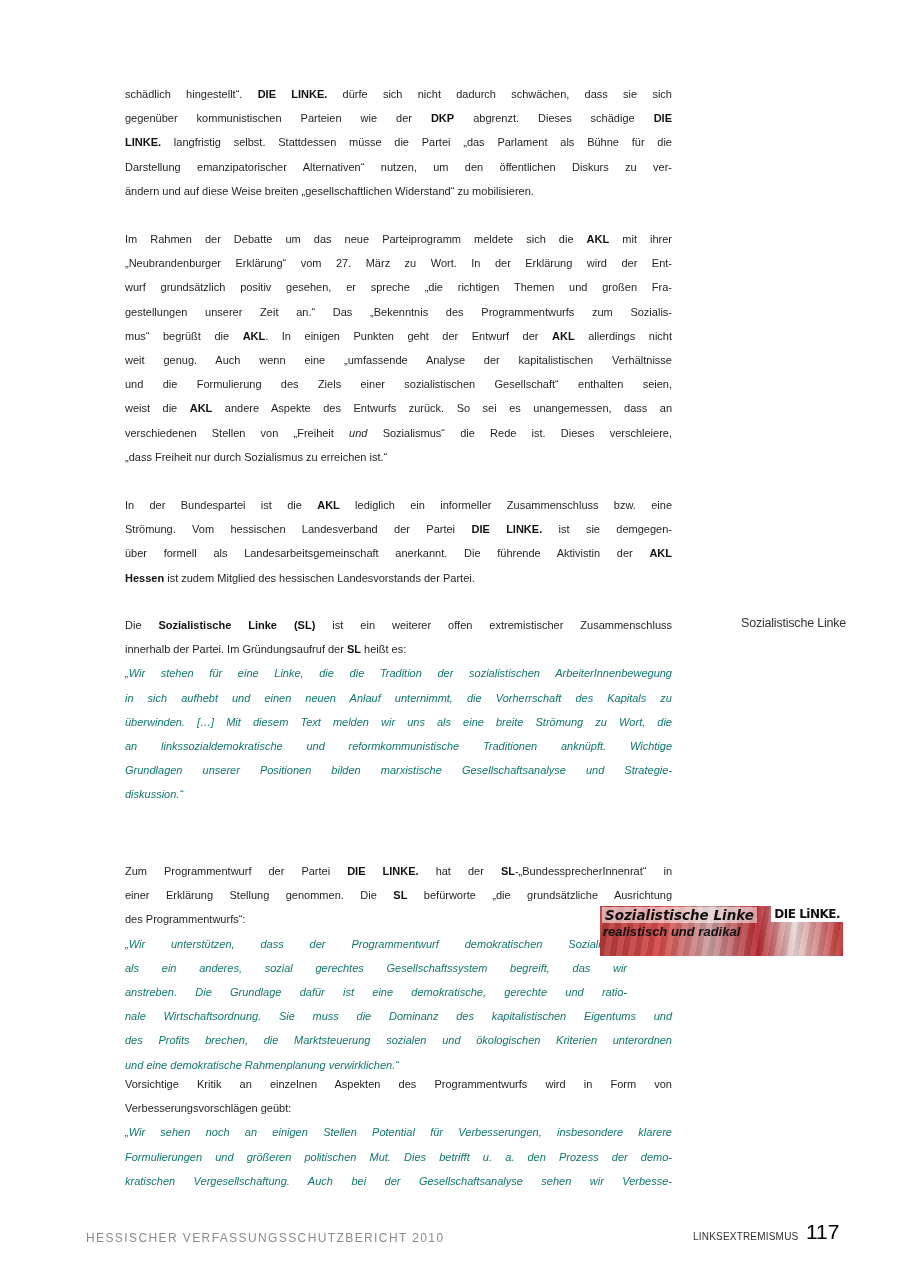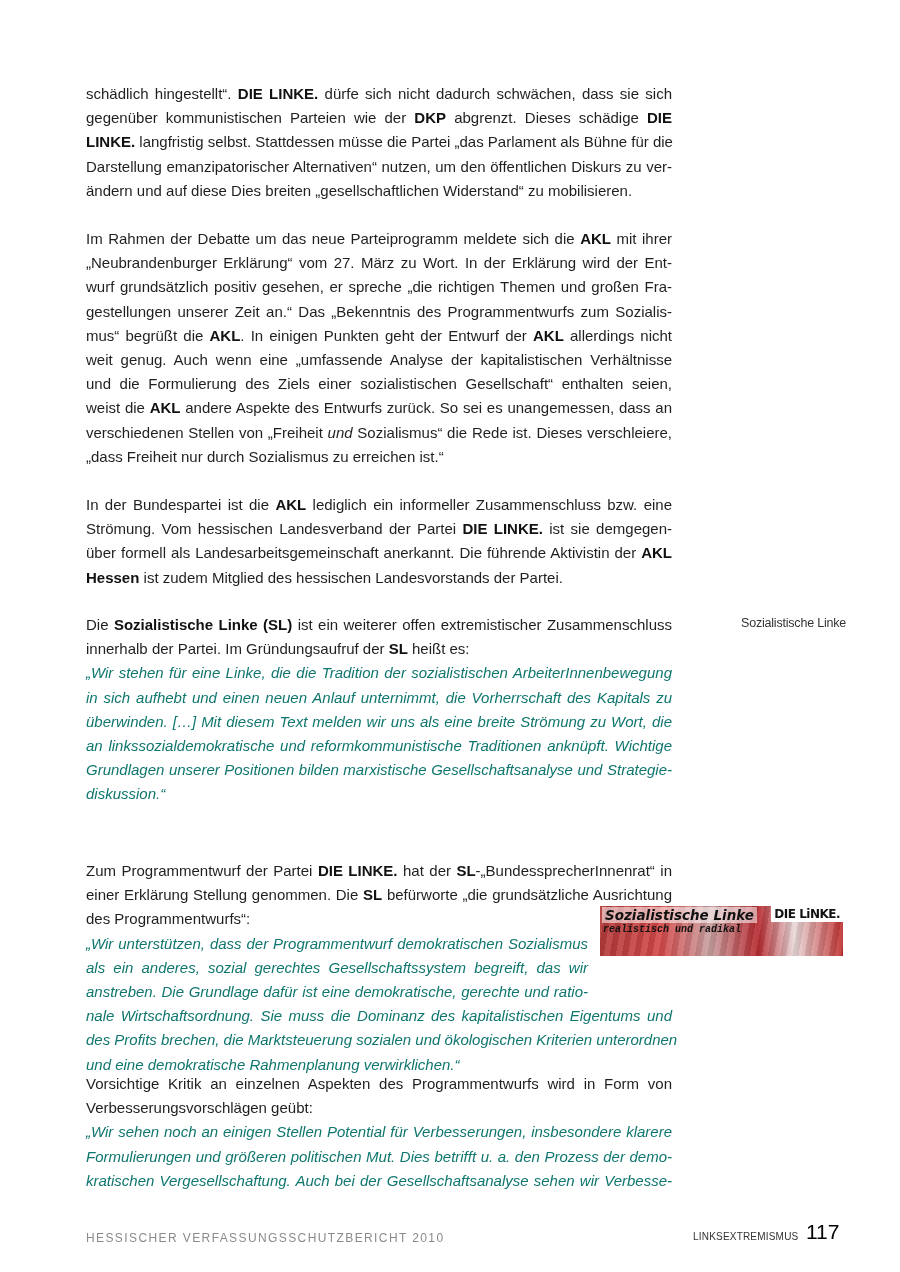--- a/index.html
+++ b/index.html
@@ -1,49 +1,49 @@
 <!DOCTYPE html>
 <html><head>
   <meta charset="utf-8">
   <style>
     html, body { margin: 0; padding: 0; background: #ffffff; }
     body { width: 900px; height: 1272px; position: relative; overflow: hidden;
       font-family: "Liberation Sans", "DejaVu Sans", sans-serif; color: #1f1f1f; }
     .col { position: absolute; left: 86px; width: 586px; }
-    .line { display: block; height: 24.2px; line-height: 24.2px; font-size: 15px;
-      white-space: nowrap; text-align: justify; text-align-last: justify; }
+    .line { display: block; height: 24.2px; line-height: 24.2px; font-size: 11px;
+      white-space: nowrap; text-align: justify; text-align-last: justify; margin-left: 39px; }
     .line.last { text-align-last: left; }
     .q { color: #0f766e; font-style: italic; }
     b { font-weight: bold; color: #111; }
     .margin-note { position: absolute; left: 741px; top: 616px; font-size: 12.5px; color: #333;
       font-family: "Liberation Sans", sans-serif; letter-spacing: -0.2px; }
     .banner { position: absolute; left: 600px; top: 906px; width: 243px; height: 50px;
       background: linear-gradient(90deg, #b43b3b 0%, #d44a4a 25%, #c9a0a0 45%, #b52a30 65%, #e8d8d8 80%, #c03030 100%);
       overflow: hidden; }
     .banner .shade { position:absolute; left:0; top:0; right:0; bottom:0;
       background: repeating-linear-gradient(100deg, rgba(255,255,255,0.08) 0 6px, rgba(0,0,0,0.08) 6px 12px); }
     .banner .t1 { position:absolute; left:2px; top:1px; font-size:13.5px; font-weight:bold; font-style:italic;
       color:#111; background: rgba(255,255,255,0.55); padding:0 3px; font-family:"DejaVu Sans", sans-serif; }
-    .banner .t2 { position:absolute; left:3px; top:18px; font-size:10px; font-weight:bold; font-style:italic; color:#111;
-      font-family:Liberation Mono, monospace; }
+    .banner .t2 { position:absolute; left:3px; top:18px; font-size:13px; font-weight:bold; font-style:italic; color:#111;
+      font-family:Liberation Sans, sans-serif; }
     .banner .logo { position:absolute; right:0; top:0; background:#fff; color:#111; font-weight:bold;
       font-size:12px; padding:1px 3px; font-family:"DejaVu Sans", sans-serif; letter-spacing:-0.5px; }
     .footer-left { position: absolute; left: 86px; top: 1231px; font-size: 12px; letter-spacing: 1.4px; color: #8a8a8a; }
     .footer-right { position: absolute; left: 693px; top: 1231px; font-size: 10px; color: #333; letter-spacing: 0.2px; text-align: right; }
     .page-num { position: absolute; left: 806px; top: 1220px; font-size: 21px; color: #000000; font-weight: 300; }
   </style>
 </head>
 <body>
 
 <div class="col" style="top:82px;">
   <span class="line">schädlich hingestellt“. <b>DIE LINKE.</b> dürfe sich nicht dadurch schwächen, dass sie sich</span>
   <span class="line">gegenüber kommunistischen Parteien wie der <b>DKP</b> abgrenzt. Dieses schädige <b>DIE</b></span>
   <span class="line"><b>LINKE.</b> langfristig selbst. Stattdessen müsse die Partei „das Parlament als Bühne für die</span>
   <span class="line">Darstellung emanzipatorischer Alternativen“ nutzen, um den öffentlichen Diskurs zu ver-</span>
-  <span class="line last">ändern und auf diese Dies breiten „gesellschaftlichen Widerstand“ zu mobilisieren.</span>
+  <span class="line last">ändern und auf diese Weise breiten „gesellschaftlichen Widerstand“ zu mobilisieren.</span>
 </div>
 
 <div class="col" style="top:227px;">
   <span class="line">Im Rahmen der Debatte um das neue Parteiprogramm meldete sich die <b>AKL</b> mit ihrer</span>
   <span class="line">„Neubrandenburger Erklärung“ vom 27. März zu Wort. In der Erklärung wird der Ent-</span>
   <span class="line">wurf grundsätzlich positiv gesehen, er spreche „die richtigen Themen und großen Fra-</span>
   <span class="line">gestellungen unserer Zeit an.“ Das „Bekenntnis des Programmentwurfs zum Sozialis-</span>
   <span class="line">mus“ begrüßt die <b>AKL</b>. In einigen Punkten geht der Entwurf der <b>AKL</b> allerdings nicht</span>
   <span class="line">weit genug. Auch wenn eine „umfassende Analyse der kapitalistischen Verhältnisse</span>
   <span class="line">und die Formulierung des Ziels einer sozialistischen Gesellschaft“ enthalten seien,</span>

